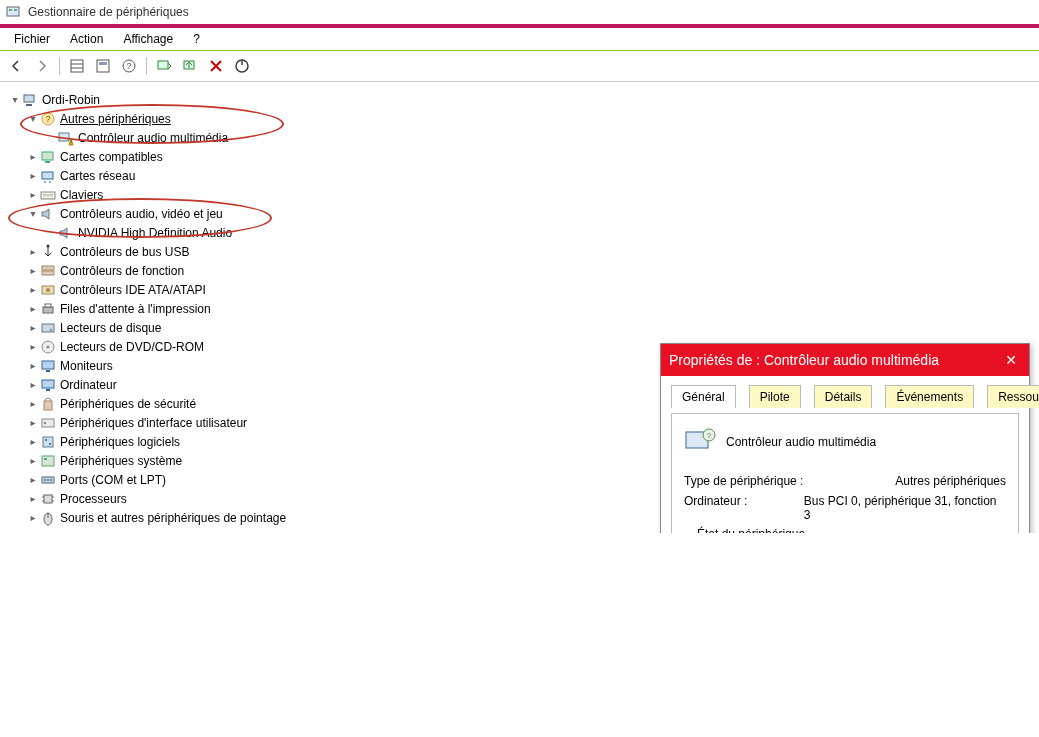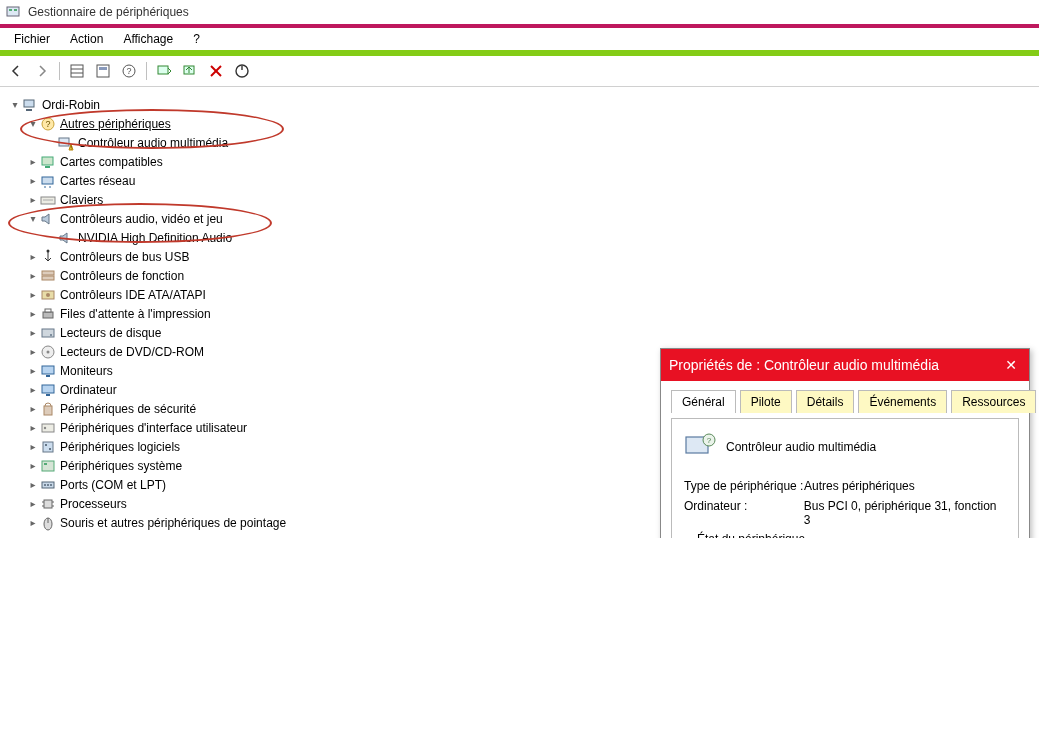--- a/index.html
+++ b/index.html
@@ -1,20 +1,20 @@
 <!DOCTYPE html>
 <html><head>
 <meta charset="utf-8">
 <style>
   html, body { margin:0; padding:0; font-family: "Segoe UI", Tahoma, sans-serif; font-size:12px; color:#000; background:#fff; }
   .titlebar { display:flex; align-items:center; padding:4px 6px; border-bottom:4px solid #be185d; }
   .titlebar .tb-icon { width:16px; height:16px; margin-right:6px; display:flex; align-items:center; justify-content:center;}
   .titlebar .tb-text { color:#333; }
 
-  .menubar { display:flex; padding:0 4px; border-bottom:6px solid #84cc16; }
+  .menubar { display:flex; padding:0 4px; border-bottom:1px solid #84cc16; }
   .menubar .mitem { padding:4px 10px; cursor:default; }
 
   .toolbar { display:flex; align-items:center; padding:3px 4px; border-bottom:1px solid #d0d0d0; gap:2px;}
   .tbtn { width:22px; height:22px; border:1px solid transparent; display:flex; align-items:center; justify-content:center; cursor:default;}
   .tsep { width:1px; height:18px; background:#c0c0c0; margin:0 3px;}
   .tbtn svg { display:block; }
 
   .client { position:relative; padding:6px 4px; }
 
   .tree { margin-top:2px; }
@@ -28,28 +28,28 @@
   .underline { text-decoration: underline; }
   .oval { position:absolute; border:2px solid #c0392b; border-radius:50%; pointer-events:none; }
 
   
   .dialog { position:absolute; left:660px; top:261px; width:368px; border:1px solid #888; background:#f0f0f0; box-shadow: 2px 2px 6px rgba(0,0,0,0.25); }
   .dlg-title { background:#e81123; color:#fff; display:flex; align-items:center; padding:6px 8px; }
   .dlg-title .dtxt { flex:1; font-size:14px;}
   .dlg-close { width:20px; height:20px; display:flex; align-items:center; justify-content:center; color:#fff; font-size:14px; cursor:default;}
   .dlg-body { padding:8px 10px 10px 10px; background:#fff; margin:0px; }
 
-  .tabs { display:flex; gap:4px; margin-bottom:6px;}
+  .tabs { display:flex; gap:13px; margin-bottom:6px;}
   .tab { padding:4px 10px; border:1px solid #bbb; border-bottom:none; background:#fef9c3; position:relative; top:1px; cursor:default;}
   .tab.active { background:#fff; }
 
   .tabpane { border:1px solid #bbb; padding:12px; height:320px; position:relative; background:#fff;}
   .dev-head { display:flex; align-items:center; margin-bottom:16px;}
   .dev-head .big-icon { width:32px; height:32px; margin-right:10px; display:flex; align-items:center; justify-content:center;}
-  .kv { display:flex; margin:6px 0;}
+  .kv { display:flex; margin:6px 0;justify-content:space-between;}
   .kv .k { width:120px; }
   .fieldset { position:relative; border:1px solid #bbb; padding:0; margin-top:12px;}
   .fieldset .legend { position:absolute; top:-8px; left:8px; background:#fff; padding:0 4px; }
   .status-box { margin:10px; height:96px; border:1px solid #7a9ac0; padding:4px 6px; overflow:auto; position:relative; font-size:11px; line-height:1.45;}
   .red-under { border-bottom:1px solid #c0392b; }
   .btn { min-width:86px; padding:4px 12px; border:1px solid #999; background:#f1f1f1; cursor:default; text-align:center;}
   .update-row { display:flex; justify-content:flex-end; margin-top:10px;}
 </style>
 </head>
 <body>

